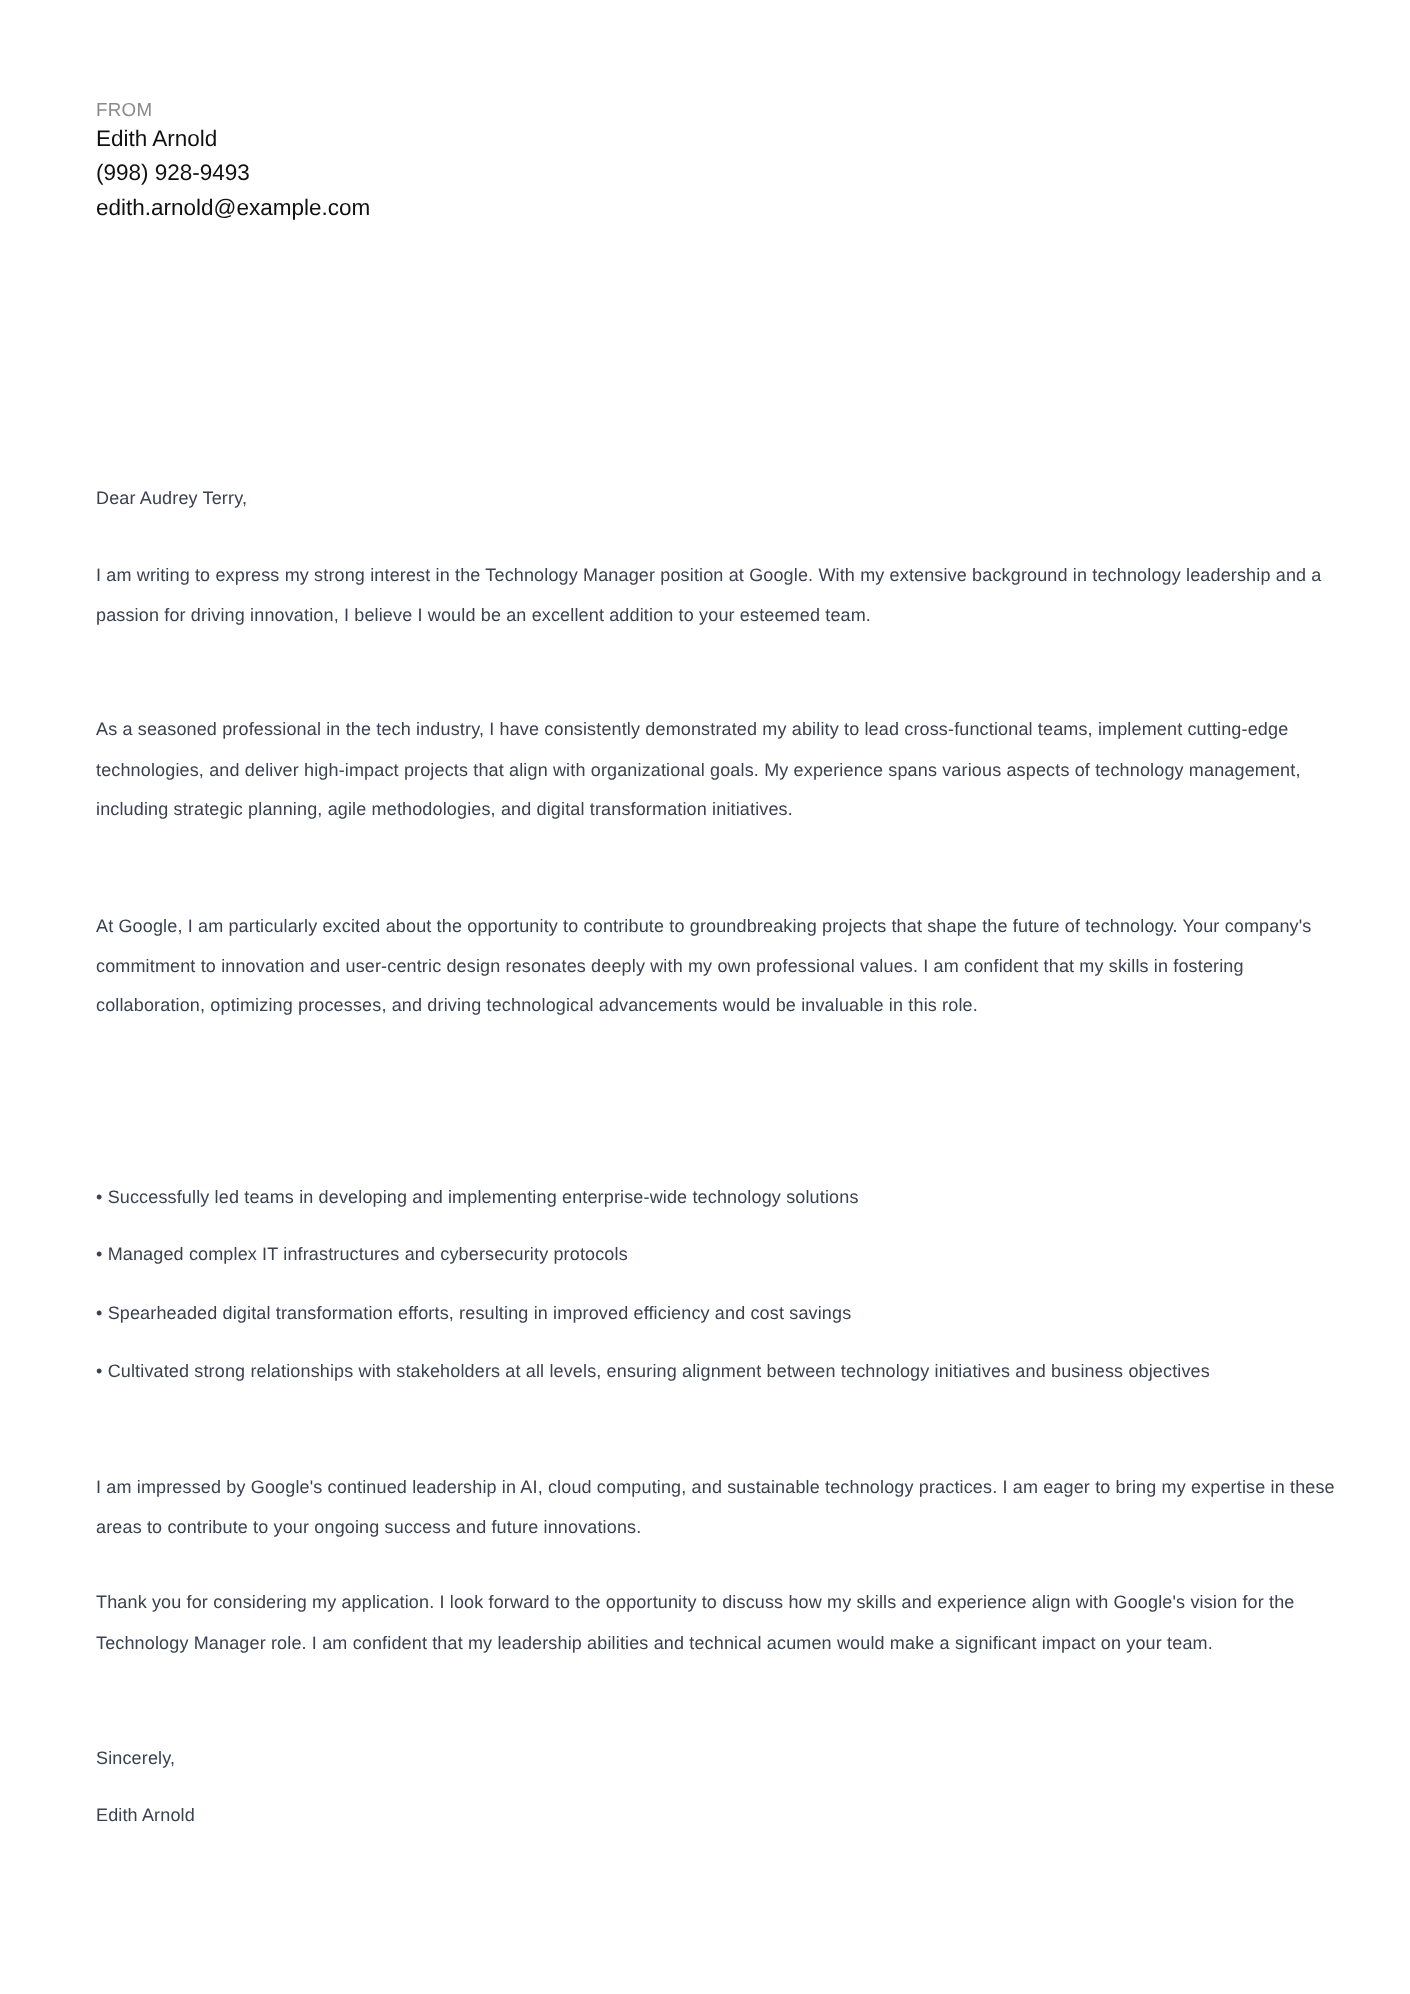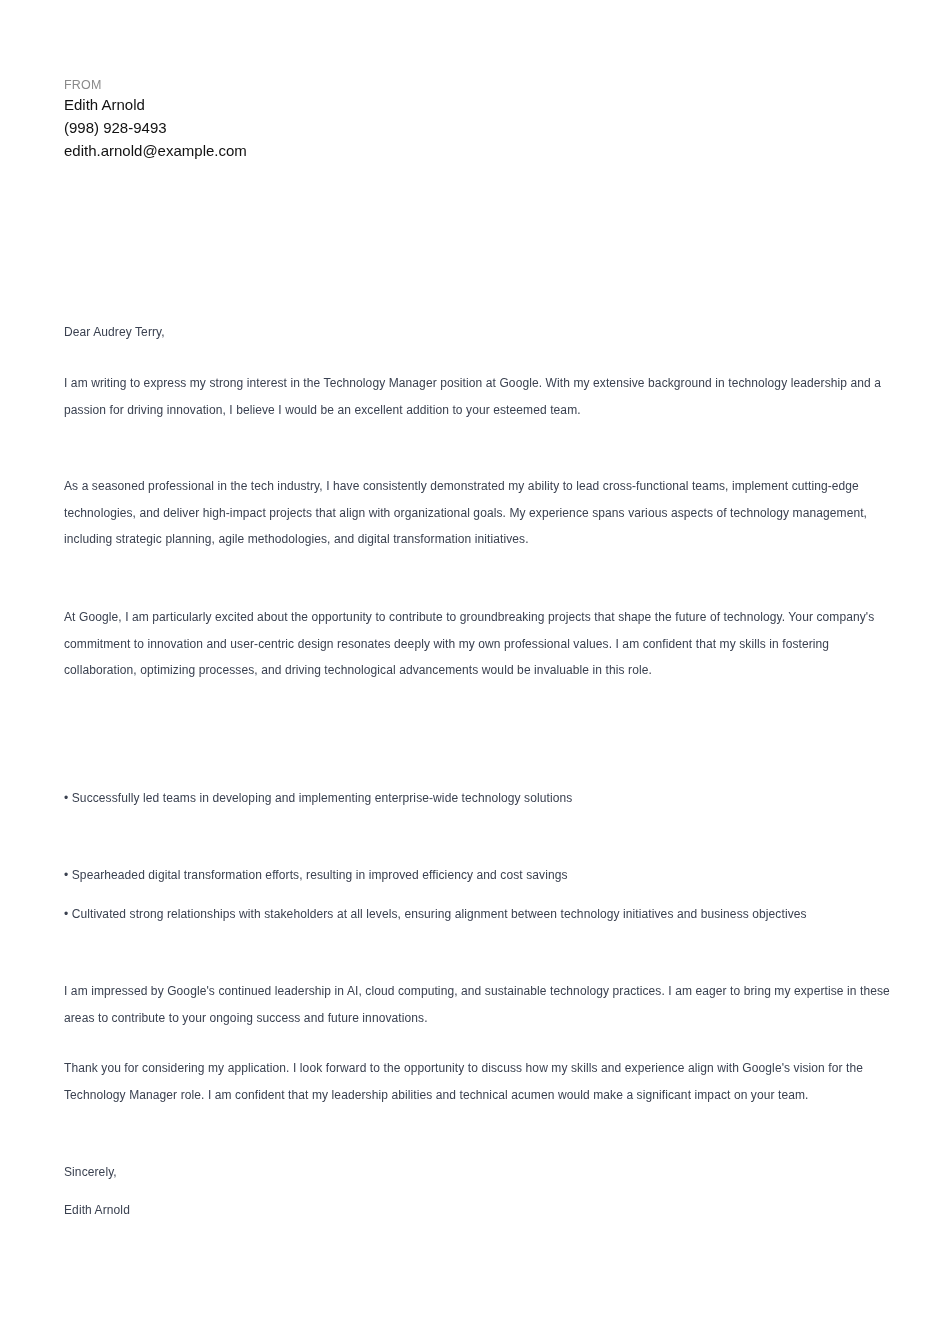--- a/index.html
+++ b/index.html
@@ -1,21 +1,21 @@
 <!DOCTYPE html>
 <html><head>
   <meta charset="utf-8">
   <style>
     html, body { margin: 0; padding: 0; background: #ffffff; }
     body {
       width: 940px; height: 1329px; overflow: hidden;
       font-family: "Liberation Sans", "DejaVu Sans", sans-serif;
     }
     .page { position: relative; width: 940px; height: 1329px; }
-    .block { position: absolute; left: 64px; margin-top: 12px; }
+    .block { position: absolute; left: 64px; }
     .label {
       font-size: 12.5px; color: #8a8a8a; letter-spacing: 0.2px;
       line-height: 16px; text-transform: uppercase;
     }
     .hdr-line { font-size: 15px; color: #111111; line-height: 23px; }
     .body-text {
       position: absolute; left: 64px; width: 836px;
       font-size: 12px; color: #3a4150; line-height: 26.5px;
       letter-spacing: 0.1px;
     }
@@ -37,20 +37,21 @@
   <div class="body-text" style="top:319px;">Dear Audrey Terry,</div>
 
   <div class="body-text" style="top:370px;">I am writing to express my strong interest in the Technology Manager position at Google. With my extensive background in technology leadership and a passion for driving innovation, I believe I would be an excellent addition to your esteemed team.</div>
 
   <div class="body-text" style="top:473px;">As a seasoned professional in the tech industry, I have consistently demonstrated my ability to lead cross-functional teams, implement cutting-edge technologies, and deliver high-impact projects that align with organizational goals. My experience spans various aspects of technology management, including strategic planning, agile methodologies, and digital transformation initiatives.</div>
 
   <div class="body-text" style="top:604px;">At Google, I am particularly excited about the opportunity to contribute to groundbreaking projects that shape the future of technology. Your company's commitment to innovation and user-centric design resonates deeply with my own professional values. I am confident that my skills in fostering collaboration, optimizing processes, and driving technological advancements would be invaluable in this role.</div>
 
 
   <div class="body-text bullet" style="top:785px;">Successfully led teams in developing and implementing enterprise-wide technology solutions</div>
+  <div class="body-text bullet" style="top:823px;">Managed complex IT infrastructures and cybersecurity protocols</div>
   <div class="body-text bullet" style="top:862px;">Spearheaded digital transformation efforts, resulting in improved efficiency and cost savings</div>
   <div class="body-text bullet" style="top:901px;">Cultivated strong relationships with stakeholders at all levels, ensuring alignment between technology initiatives and business objectives</div>
 
   <div class="body-text" style="top:978px;">I am impressed by Google's continued leadership in AI, cloud computing, and sustainable technology practices. I am eager to bring my expertise in these areas to contribute to your ongoing success and future innovations.</div>
 
   <div class="body-text" style="top:1055px;">Thank you for considering my application. I look forward to the opportunity to discuss how my skills and experience align with Google's vision for the Technology Manager role. I am confident that my leadership abilities and technical acumen would make a significant impact on your team.</div>
 
   <div class="body-text" style="top:1159px;">Sincerely,</div>
 
   <div class="body-text" style="top:1197px;">Edith Arnold</div>

